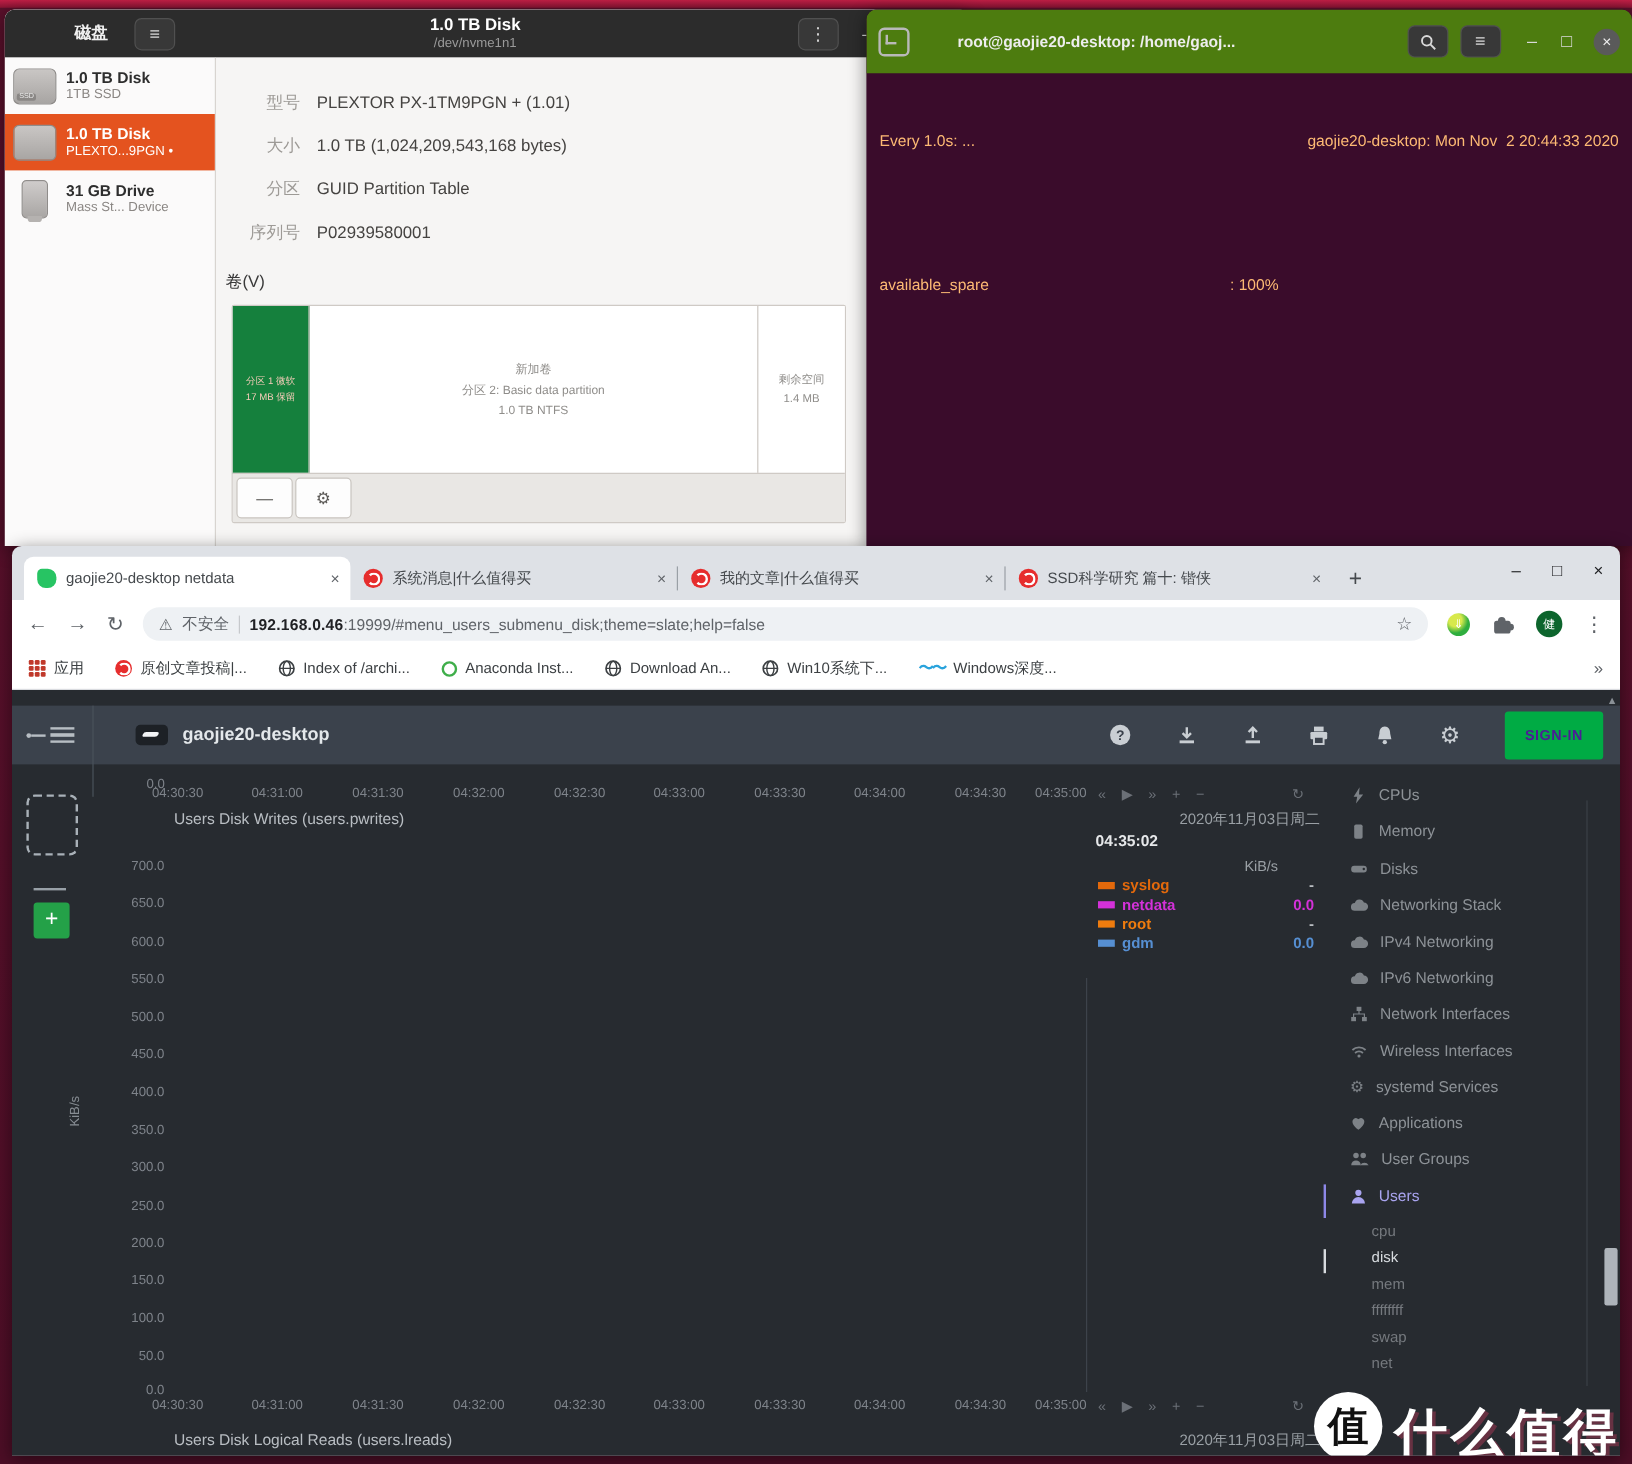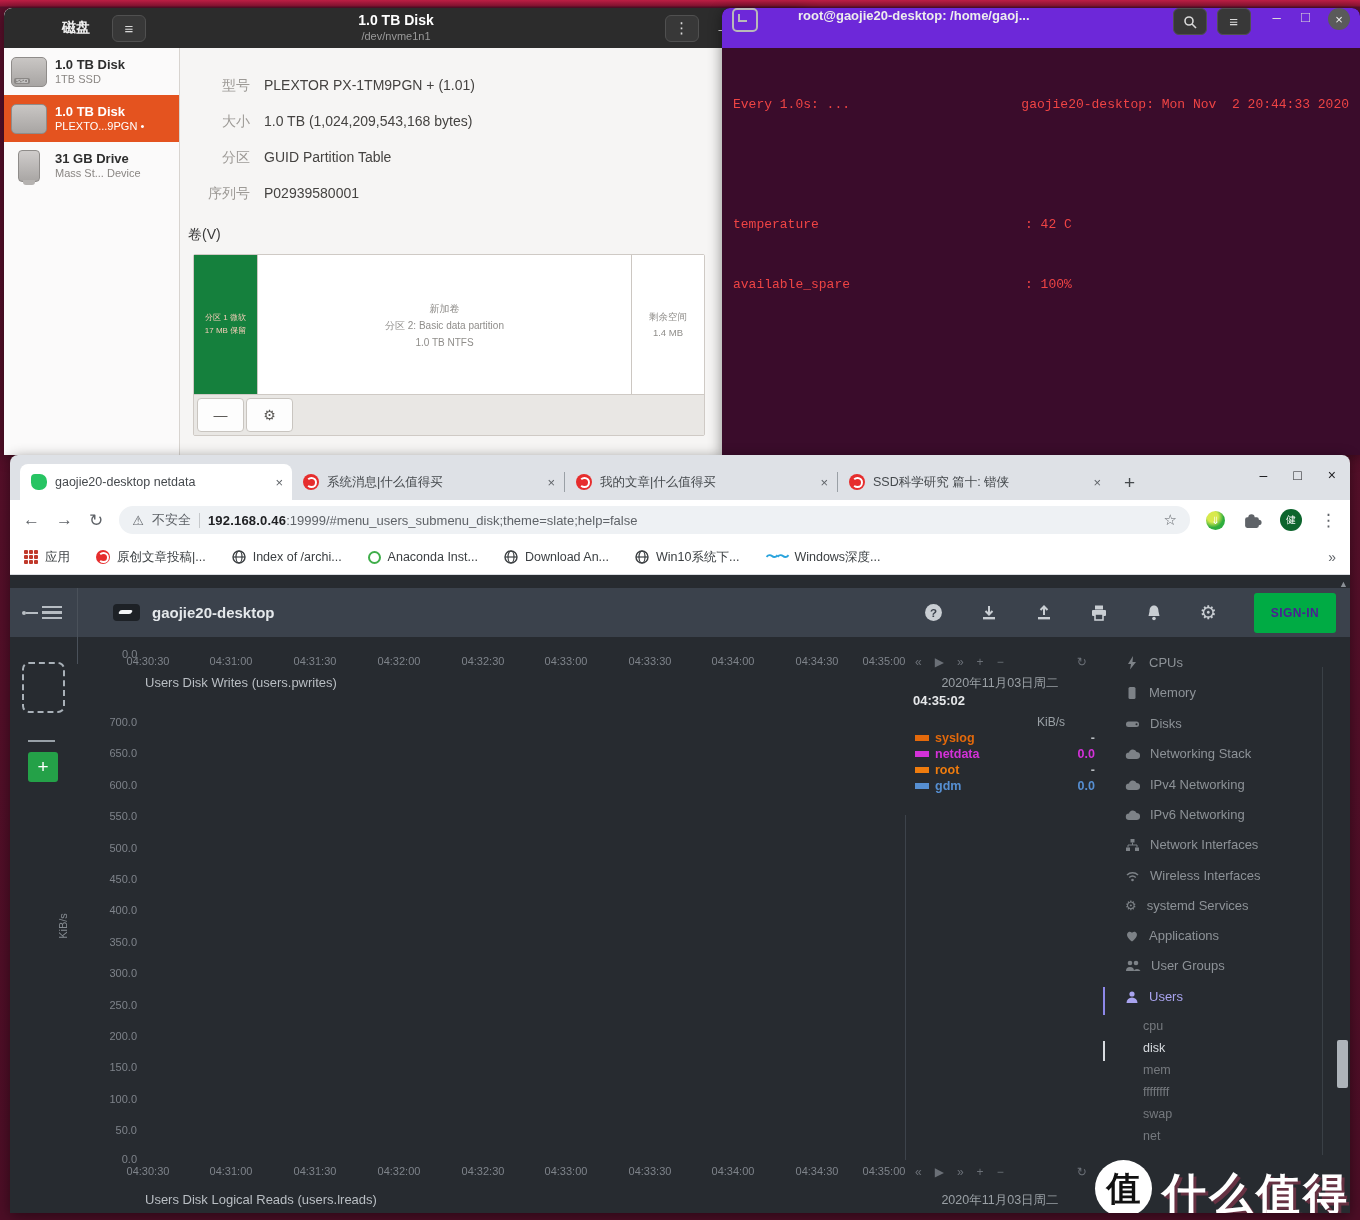--- a/index.html
+++ b/index.html
@@ -41,26 +41,26 @@
   .seg{border-right:1px solid #ccc7c2;display:flex;flex-direction:column;align-items:center;justify-content:center;text-align:center}
   .seg-o{width:64px;background:#15803d;color:#f6cdb9;font-size:8px;line-height:1.6}
   .seg-m{flex:1;color:#8f8d8a;font-size:10px;line-height:1.7}
   .seg-r{width:72px;color:#8f8d8a;font-size:9.5px;line-height:1.7;border-right:none}
   .part-tools{position:absolute;left:0;right:0;bottom:0;height:41px;background:#e9e7e4;border-top:1px solid #cfcac5;display:flex;align-items:center;padding-left:3px}
   .pt-btn{width:47px;height:34px;background:#fdfdfd;border:1px solid #c9c5c0;border-radius:4px;margin-right:2px;
     display:flex;align-items:center;justify-content:center;color:#5d5b58;font-size:14px}
 
   
   .term{left:722px;top:8px;width:638px;height:447px;background:#3a0c2b;border-radius:8px 8px 0 0;overflow:hidden}
-  .t-titlebar{height:40px;background:#6d28d9;display:flex;padding:0 10px;border-radius:8px 8px 0 0}
+  .t-titlebar{height:53px;background:#4d7c0f;display:flex;align-items:center;padding:0 10px;border-radius:8px 8px 0 0}
   .t-appicon{width:26px;height:24px;border:2px solid #b9b9b9;border-radius:5px;position:relative;flex:none}
   .t-appicon:after{content:"";position:absolute;left:4px;top:4px;width:7px;height:6px;border-left:2px solid #b9b9b9;border-bottom:2px solid #b9b9b9}
   .t-title{font-size:13px;font-weight:bold;color:#ededed;margin-left:40px;white-space:nowrap}
   .t-sp{flex:1}
-  .t-body{padding:7px 11px;font-family:Liberation Mono, monospace;font-size:13px;line-height:20px;color:#ef4444;white-space:pre}
+  .t-body{padding:7px 11px;font-family:Liberation Sans, sans-serif;font-size:13px;line-height:20px;color:#fdba74;white-space:pre}
   .watch{display:flex;justify-content:space-between}
   .trow .tn{display:inline-block;width:292px}
 
   
   .chrome{left:10px;top:455px;width:1340px;height:758px;background:#dee1e6;border-radius:8px 8px 0 0}
   .tabstrip{height:45px;position:relative;display:flex;align-items:flex-end;padding-left:10px}
   .tab{height:36px;width:272px;display:flex;align-items:center;padding:0 9px 0 11px;gap:8px;font-size:12.5px;color:#45494d}
   .tab.active{background:#fff;border-radius:8px 8px 0 0}
   .tab .label{flex:1;white-space:nowrap;overflow:hidden;text-overflow:ellipsis}
   .tab .x{color:#5f6368;font-size:13px;flex:none}
@@ -102,21 +102,21 @@
   .nd-actions{margin-left:auto;display:flex;align-items:center;gap:37px;margin-right:14px}
   .nd-actions svg{display:block}
   .signin{background:#00ab44;color:#4c1d95;font-weight:bold;font-size:12px;padding:13px 17px;border-radius:3px;letter-spacing:.4px}
   .selbox{position:absolute;left:12px;top:87px;width:43px;height:51px;border:2px dashed #a9b1b8;border-radius:7px}
   .rail-minus{position:absolute;left:18px;top:165px;width:27px;height:2px;background:#98a0a7}
   .rail-plus{position:absolute;left:18px;top:177px;width:30px;height:30px;background:#24a148;border-radius:3px;color:#fff;font-size:19px;line-height:29px;text-align:center}
   .axlabel{position:absolute;font-size:11px;color:#7e838a;width:80px;text-align:center}
   .ylab{position:absolute;font-size:11px;color:#7e838a;width:60px;text-align:right}
   .zerolab{position:absolute;font-size:11px;color:#7e838a}
   .ctitle{position:absolute;font-size:13px;color:#b9bec3}
-  .cdate{position:absolute;left:890px;width:200px;text-align:center;font-size:12.5px;color:#9aa0a5}
+  .cdate{position:absolute;left:890px;width:200px;text-align:right;font-size:12.5px;color:#9aa0a5}
   .ctime{position:absolute;left:903px;font-size:13px;font-weight:bold;color:#e6e8ea}
   .cunit{position:absolute;left:900px;width:155px;text-align:right;font-size:12px;color:#9aa0a5}
   .leg{position:absolute;left:905px;display:flex;align-items:center;font-size:12.5px;font-weight:bold}
   .leg .sw{width:14px;height:6px;margin-right:6px}
   .legval{position:absolute;left:1000px;width:85px;text-align:right;font-size:12.5px;font-weight:bold}
   .ctools{position:absolute;display:flex;gap:13px;font-size:12px;color:#6b7077}
   .yaxis-unit{position:absolute;left:40px;top:345px;font-size:11px;color:#878d93;transform:rotate(-90deg)}
   .crosshair{position:absolute;left:895px;top:240px;width:1px;height:345px;background:#3d434b}
   .menu-item{position:absolute;left:1115px;display:flex;align-items:center;gap:10px;font-size:13px;color:#8d9297}
   .menu-item svg{flex:none}
@@ -235,21 +235,20 @@
       <span class="glyph" style="margin-left:22px">–</span>
       <span class="glyph" style="margin-left:20px">□</span>
       <span class="circle-close" style="margin-left:18px">×</span>
     </div>
     <div class="t-body">
       <div class="watch">
         <span>Every 1.0s: ...</span>
         <span>gaojie20-desktop: Mon Nov  2 20:44:33 2020</span>
       </div>
       <div>&nbsp;</div>
-      <div class="trow"><span class="tn">temperature</span><span>: </span><span>42 C</span></div>
       <div class="trow"><span class="tn">available_spare</span><span>: </span><span>100%</span></div>
       
       
       
       
       
       
       
       
       

